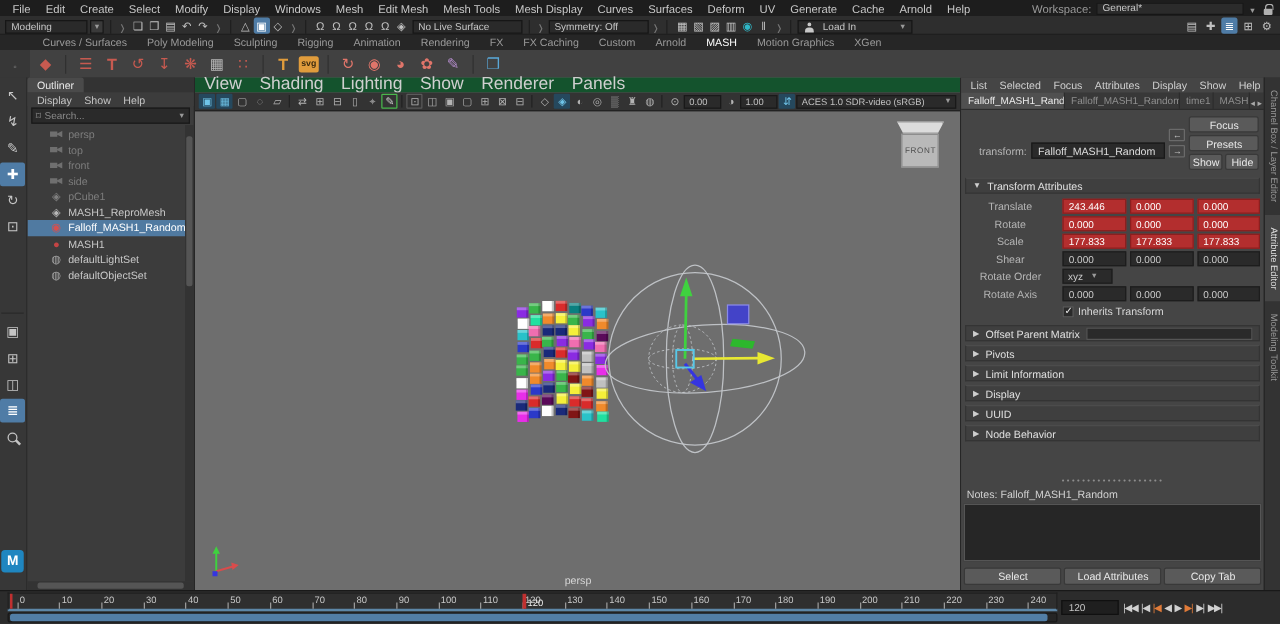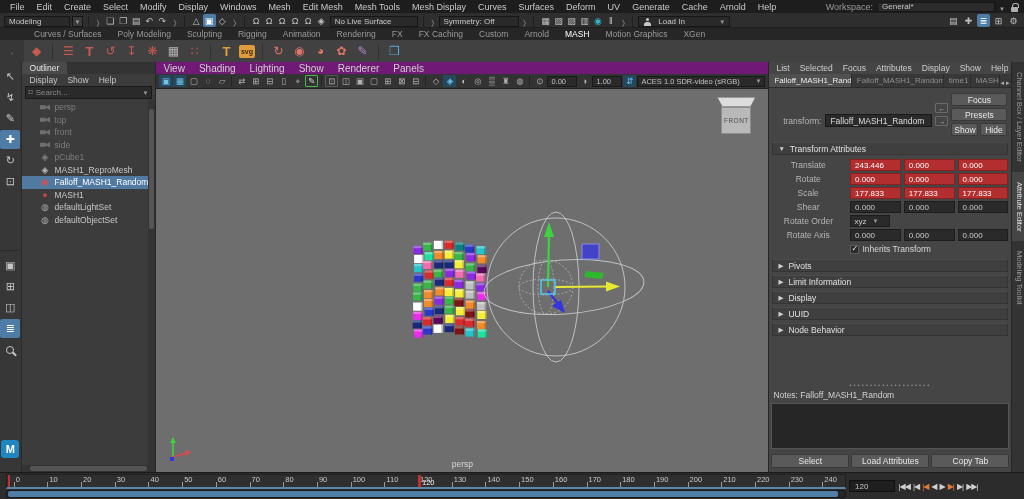--- a/index.html
+++ b/index.html
@@ -69,21 +69,21 @@
   .ol-row.selected{background:#507aa1;color:#fff}
   .oi{width:11px;display:flex;justify-content:center;font-size:9px}
   .oi-camera{width:10px;height:6px;background:#9a9a9a;clip-path:polygon(0 15%,58% 15%,58% 42%,100% 5%,100% 95%,58% 58%,58% 85%,0 85%)}
   #ol-vscroll{width:7px;background:#333;display:flex;flex-direction:column;align-items:center;padding:1px}
   #ol-vscroll .handle{width:5px;flex:0 0 120px;background:#555;border-radius:2px;margin-top:8px}
   #ol-hscroll{height:7px;background:#333;display:flex;align-items:center;padding:0 8px}
   #ol-hscroll .handle{height:5px;flex:1;background:#555;border-radius:2px}
 
   
   #viewport{flex:1;display:flex;flex-direction:column;background:#6e6e6e;border-right:1px solid #262626}
-  #vp-menu{height:12px;background:#701a75;display:flex;align-items:center;font-size:10px;color:#cfcfcf}
+  #vp-menu{height:12px;background:#14532d;display:flex;align-items:flex-end;font-size:14px;color:#cfcfcf}
   #vp-menu span{padding:0 7px}
   #vp-toolbar{height:15px;background:#333;border-bottom:1px solid #222;display:flex;align-items:center;gap:1px;padding:0 3px;font-size:8px}
   .vpi{width:13px;height:12px;display:flex;align-items:center;justify-content:center;color:#b3b3b3;font-size:8.5px;border-radius:1px;flex:0 0 auto}
   .vpi.on{background:#25485d;color:#6fc4e8}
   .vpi.green{border:1px solid #49b84c;color:#d8d8d8}
   .vpi.boxed{border:1px solid #5a5a5a}
   .vpi-sep{width:1px;height:10px;background:#222;margin:0 2px;flex:0 0 auto}
   .vp-fld{height:11px;background:#2a2a2a;border:1px solid #191919;color:#c0c0c0;font-size:7.5px;display:flex;align-items:center;padding:0 3px;flex:0 0 auto}
   #vp-aces{width:128px;gap:3px}
   #vp-aces .dd{margin-left:auto}
@@ -763,20 +763,25 @@
           <div class="cell">0.000</div>
           <div class="cell">0.000</div>
         </div>
         <div class="xrow">
           <span class="xlabel"></span>
           <span class="cb">✓</span>
           <span style="color: rgb(216, 216, 216);">Inherits Transform</span>
         </div>
       </div>
 
+    <div id="opm-row">
+      <span class="tri">▶</span>
+      <span>Offset Parent Matrix</span>
+      <div id="opm-field"></div>
+    </div>
 
     <div id="ae-sections">
         <div class="secbar">
           <span class="tri">▶</span>
           <span>Pivots</span>
         </div>
         <div class="secbar">
           <span class="tri">▶</span>
           <span>Limit Information</span>
         </div>

